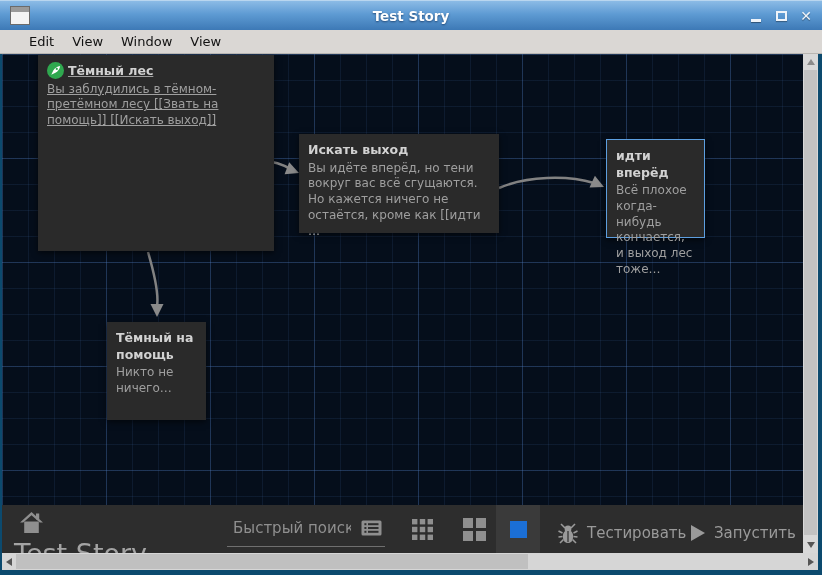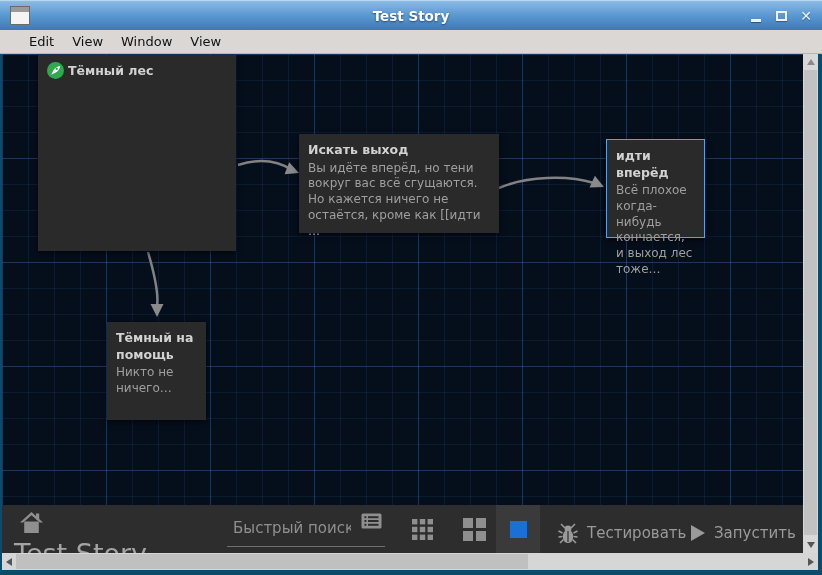--- a/index.html
+++ b/index.html
@@ -38,33 +38,33 @@
       linear-gradient(90deg, rgba(80,125,190,0.12) 1px, transparent 1px);
     background-size:104px 104px, 104px 104px, 26px 26px, 26px 26px; }
 
   .arrows { position:absolute; left:0; top:0; pointer-events:none; }
 
   .passage { position:absolute; background:#2a2a2a; color:#9f9f9f; font-size:12px; line-height:1.32;
     padding:8px 9px; box-shadow:0 2px 6px rgba(0,0,0,.6); cursor:default; }
   .passage .p-title { color:#d2d2d2; font-weight:bold; font-size:12.5px; margin-bottom:2px;
     display:flex; align-items:flex-start; gap:4px; }
   .passage.selected { border:1px solid #5d9fe0; }
-  .p1 { left:36px; top:1px;   width:198px; height:196px; }
+  .p1 { left:36px; top:1px;   width:236px; height:196px;text-decoration:underline; }
   .p2 { left:297px; top:80px; width:200px; height:99px; }
   .p3 { left:604px; top:85px; width:99px;  height:99px; }
   .p4 { left:105px; top:268px; width:99px; height:98px; }
   .start-badge { flex:0 0 auto; width:17px; height:17px; margin-top:-1px; }
 
   
   .toolbar { position:absolute; left:0; top:451px; width:801px; height:48px; background:#2d2d2d; overflow:hidden; }
   .home-btn { position:absolute; left:15px; top:4px; width:28px; height:26px; display:flex; align-items:center; justify-content:center; }
   .story-menu { position:absolute; left:12px; top:33px; color:#a4a4a4; font-size:27px; white-space:nowrap; display:flex; align-items:baseline; gap:8px; }
   .story-caret { font-size:14px; }
   .search-box { position:absolute; left:225px; top:8px; width:158px; height:34px; border-bottom:1px solid #6f6f6f;
-    display:flex; justify-content:space-between; padding:0 3px 4px 6px; }
+    display:flex; align-items:center; justify-content:space-between; padding:0 3px 4px 6px; }
   .search-input { background:transparent; border:none; outline:none; width:118px; font-size:15px; color:#cfcfcf;
     font-family:"DejaVu Sans","Liberation Sans",sans-serif; }
   .search-input::placeholder { color:#8f8f8f; opacity:1; }
   .zoom-btn { position:absolute; top:0; height:48px; width:44px; display:flex; align-items:center; justify-content:center; }
   .zb1 { left:398px; } .zb2 { left:450px; }
   .zb3 { left:494px; background:#3a3a3a; }
   .blue-square { width:17px; height:17px; background:#1b6fd6; }
   .tool-btn { position:absolute; top:0; height:56px; display:flex; align-items:center; gap:8px; color:#9a9a9a; font-size:15px; }
   .test-btn { left:555px; } .run-btn { left:688px; }
 
@@ -122,20 +122,21 @@
 
     <div class="passage p1">
       <div class="p-title">
         <svg class="start-badge" viewBox="0 0 17 17">
           <circle cx="8.5" cy="8.5" r="8.5" fill="#2fa84f"></circle>
           <path d="M4.3 12.7 L6.3 8.6 Q8.8 4.4 13.1 3.9 Q12.7 8.2 8.4 10.7 L4.3 12.7 Z" fill="#ffffff"></path>
           <circle cx="9.8" cy="6.9" r="1.1" fill="#2fa84f"></circle>
         </svg>
         <span>Тёмный лес</span>
       </div>
+      <div>Вы заблудились в тёмном-претёмном лесу [[Звать на помощь]] [[Искать выход]]</div>
     </div>
 
     <div class="passage p2">
       <div class="p-title">
           <span>Искать выход</span>
         </div>
       <div>Вы идёте вперёд, но тени вокруг вас всё сгущаются. Но кажется ничего не остаётся, кроме как [[идти …</div>
     </div>
 
     <div class="passage selected p3">

